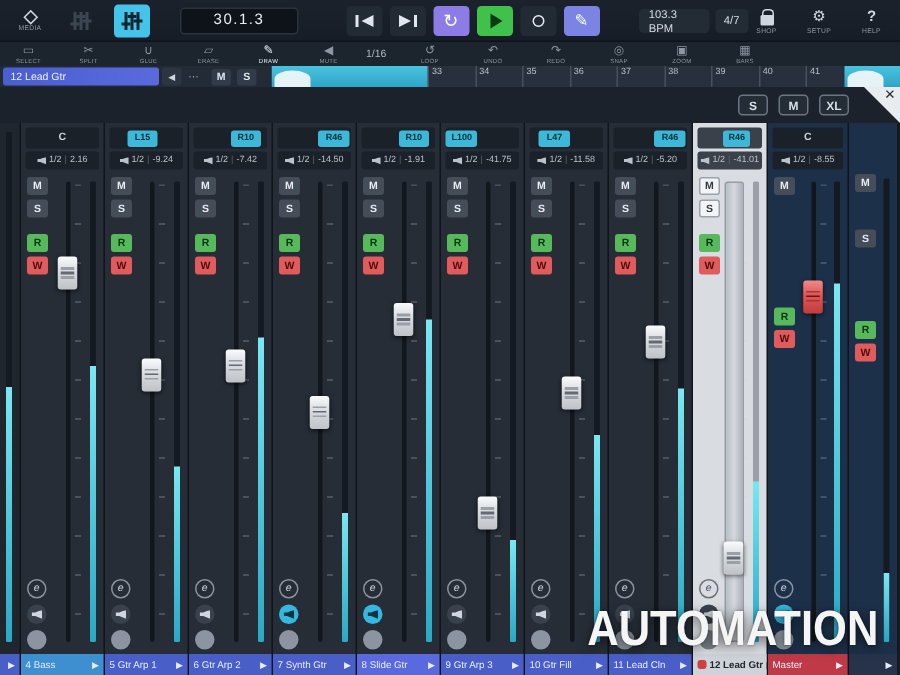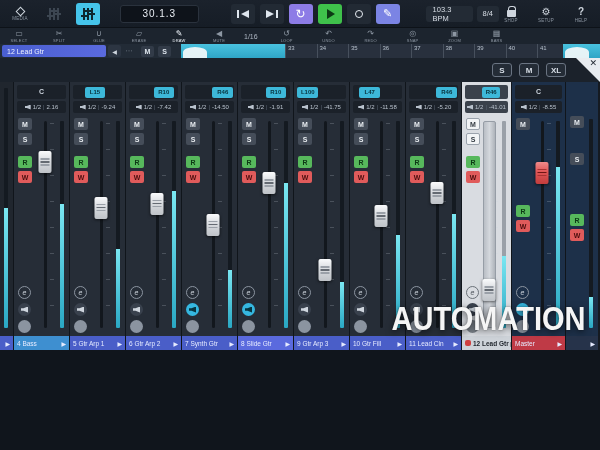--- a/index.html
+++ b/index.html
@@ -1,18 +1,18 @@
 <!DOCTYPE html>
 <html><head>
 <meta charset="utf-8">
 <style>
   *{box-sizing:border-box;margin:0;padding:0;}
   html,body{width:600px;height:450px;overflow:hidden;}
   body{background:#10151c;font-family:"Liberation Sans",sans-serif;-webkit-font-smoothing:antialiased;position:relative;}
-  .app{width:600px;height:350px;display:flex;flex-direction:column;position:relative;}
+  .app{width:600px;height:450px;display:flex;flex-direction:column;position:relative;}
 
   
   .topbar{height:27px;background:linear-gradient(#1b222c,#161d26);display:flex;align-items:center;padding:0 4px;flex:0 0 auto;}
   .tb-btn{display:flex;flex-direction:column;align-items:center;justify-content:center;height:24px;min-width:24px;border-radius:3px;color:#cfd6de;}
   .tb-label{font-size:4.5px;color:#8d97a3;margin-top:1px;letter-spacing:.2px;}
   .diamond{width:7px;height:7px;border:1.5px solid #cfd6de;transform:rotate(45deg);margin-top:2px;}
   .media{margin-left:4px;}
   .keys{margin-left:10px;opacity:.55;}
   .mixerbtn{margin-left:10px;background:#45c4ea;width:27px;height:22px;}
   .timebox{margin-left:20px;width:88px;height:18px;background:#0e131a;border:1px solid #2a323d;border-radius:3px;color:#e8edf3;font-size:10px;display:flex;align-items:center;justify-content:center;letter-spacing:1px;}
@@ -171,21 +171,21 @@
           <span class="tri"></span>
         </div>
       <div class="t-btn t-rec">
           <span class="ring"></span>
         </div>
       <div class="t-btn t-draw">
           <span>✎</span>
         </div>
     </div>
     <div class="bpmbox">103.3 BPM</div>
-    <div class="sigbox">8/4</div>
+    <div class="sigbox">4/7</div>
     <div class="right-cluster">
       <div class="tb-btn">
         <span class="lock"></span>
         <span class="tb-label">SHOP</span>
       </div>
       <div class="tb-btn">
         <span class="gear">⚙</span>
         <span class="tb-label">SETUP</span>
       </div>
       <div class="tb-btn">

